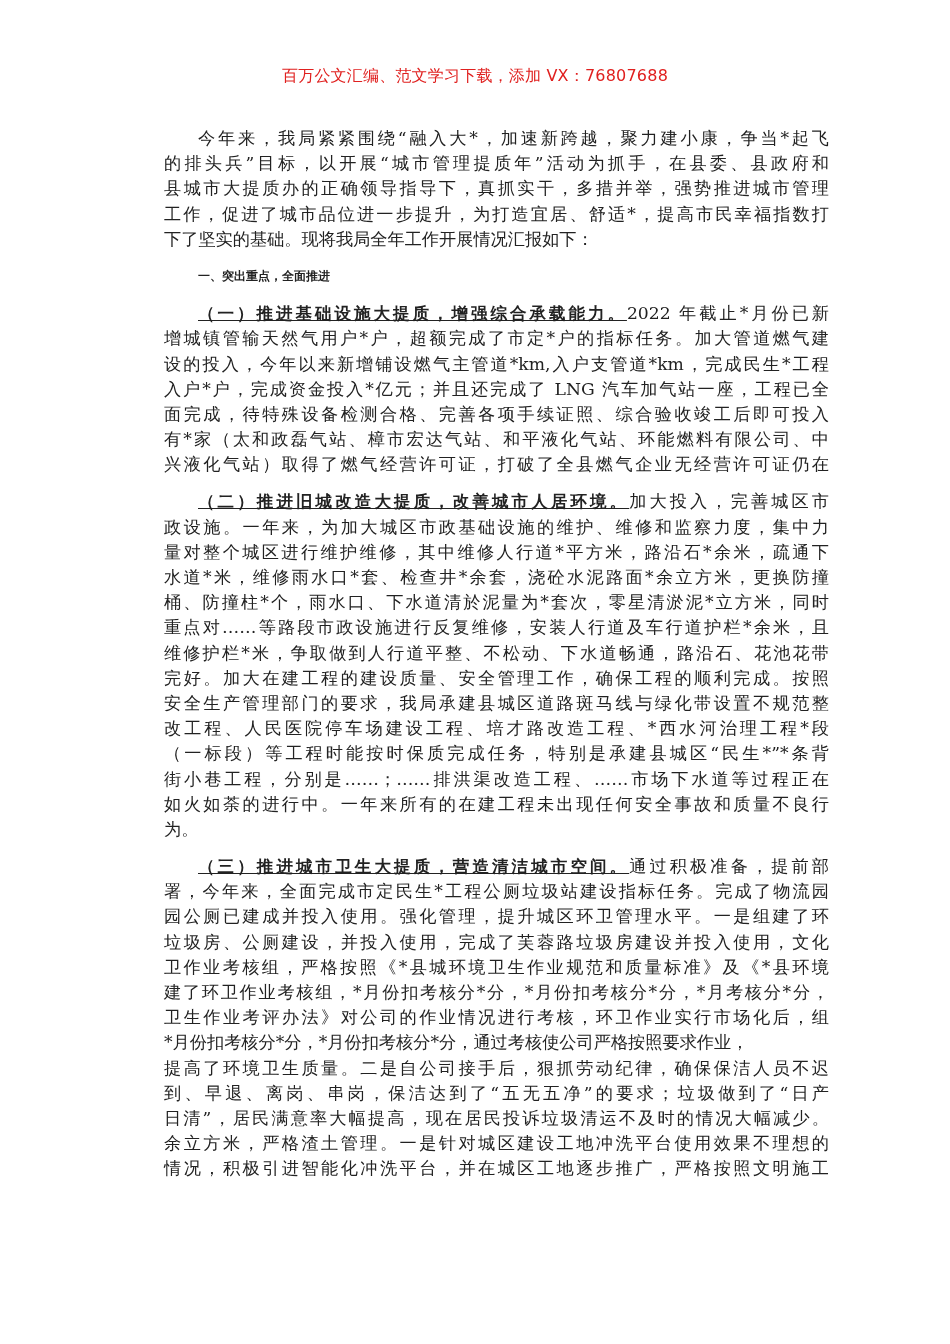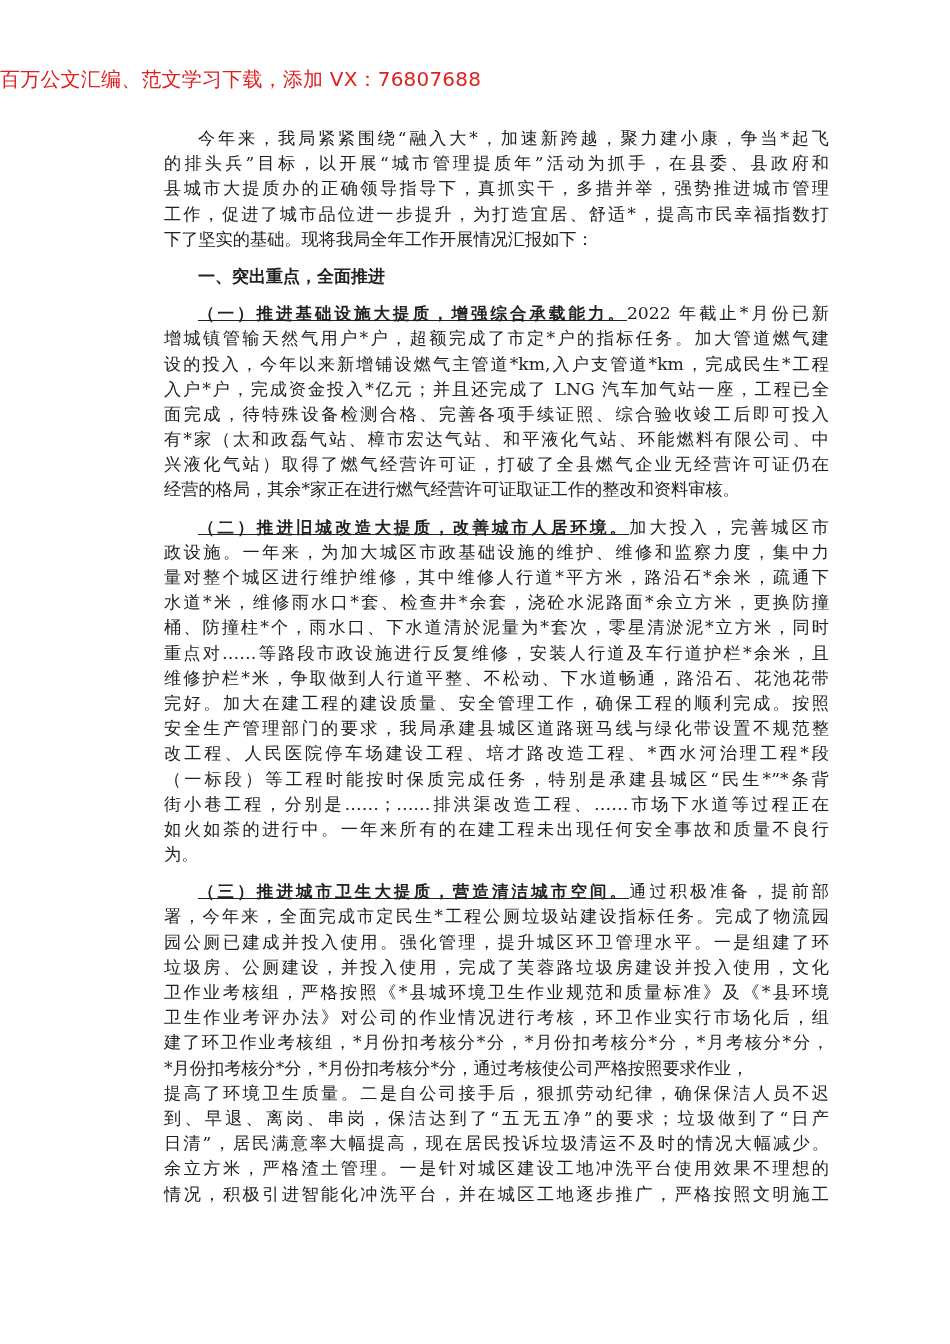--- a/index.html
+++ b/index.html
@@ -1,28 +1,28 @@
 <!DOCTYPE html>
 <html><head>
 <meta charset="utf-8">
 <style>
   html, body { margin: 0; padding: 0; background: #ffffff; }
   body { width: 950px; height: 1344px; position: relative; overflow: hidden; }
   .header {
-    position: absolute; top: 66px; left: 0; width: 950px; text-align: left;
-    color: #e0201f; font-family: "DejaVu Sans", sans-serif; font-size: 20px; letter-spacing: 0.2px;
+    position: absolute; top: 66px; left: 0; width: 950px; text-align: center;
+    color: #e0201f; font-family: "DejaVu Sans", sans-serif; font-size: 16px; letter-spacing: 0.2px;
   }
   .page {
     position: absolute; top: 126px; left: 145px; width: 665px;
     font-family: "DejaVu Serif", serif; font-size: 17.2px; color: #222; margin-left: 19px;
   }
   .line { height: 25.2px; line-height: 25.2px; white-space: nowrap; text-align: justify; text-align-last: justify; }
   .line.last { text-align-last: left; }
   .indent { padding-left: 34px; }
-  .heading1 { font-family: "DejaVu Sans", sans-serif; font-weight: bold; font-size: 17px; text-align-last: left; }
+  .heading1 { font-family: "DejaVu Sans", sans-serif; font-weight: bold; font-size: 12px; text-align-last: left; }
   .b { font-family: "DejaVu Sans", sans-serif; font-weight: bold; font-size: 16.5px; text-decoration: underline; }
   .gap { height: 12px; }
 </style>
 </head>
 <body>
 
 <div class="header">百万公文汇编、范文学习下载，添加 VX：76807688</div>
 
 <div class="page">
 
@@ -39,21 +39,20 @@
   <div class="gap"></div>
 
   <div>
     <div class="line indent"><span class="b">（一）推进基础设施大提质，增强综合承载能力。</span><span>2022 年截止*月份已新</span></div>
     <div class="line">增城镇管输天然气用户*户，超额完成了市定*户的指标任务。加大管道燃气建</div>
     <div class="line">设的投入，今年以来新增铺设燃气主管道*km,入户支管道*km，完成民生*工程</div>
     <div class="line">入户*户，完成资金投入*亿元；并且还完成了 LNG 汽车加气站一座，工程已全</div>
     <div class="line">面完成，待特殊设备检测合格、完善各项手续证照、综合验收竣工后即可投入</div>
     <div class="line">有*家（太和政磊气站、樟市宏达气站、和平液化气站、环能燃料有限公司、中</div>
     <div class="line">兴液化气站）取得了燃气经营许可证，打破了全县燃气企业无经营许可证仍在</div>
-    <div class="line last">经营的格局，其余*家正在进行燃气经营许可证取证工作的整改和资料审核。</div>
   </div>
   <div class="gap"></div>
 
   <div>
     <div class="line indent"><span class="b">（二）推进旧城改造大提质，改善城市人居环境。</span><span>加大投入，完善城区市</span></div>
     <div class="line">政设施。一年来，为加大城区市政基础设施的维护、维修和监察力度，集中力</div>
     <div class="line">量对整个城区进行维护维修，其中维修人行道*平方米，路沿石*余米，疏通下</div>
     <div class="line">水道*米，维修雨水口*套、检查井*余套，浇砼水泥路面*余立方米，更换防撞</div>
     <div class="line">桶、防撞柱*个，雨水口、下水道清於泥量为*套次，零星清淤泥*立方米，同时</div>
     <div class="line">重点对……等路段市政设施进行反复维修，安装人行道及车行道护栏*余米，且</div>
@@ -67,22 +66,22 @@
     <div class="line last">为。</div>
   </div>
   <div class="gap"></div>
 
   <div>
     <div class="line indent"><span class="b">（三）推进城市卫生大提质，营造清洁城市空间。</span><span>通过积极准备，提前部</span></div>
     <div class="line">署，今年来，全面完成市定民生*工程公厕垃圾站建设指标任务。完成了物流园</div>
     <div class="line">园公厕已建成并投入使用。强化管理，提升城区环卫管理水平。一是组建了环</div>
     <div class="line">垃圾房、公厕建设，并投入使用，完成了芙蓉路垃圾房建设并投入使用，文化</div>
     <div class="line">卫作业考核组，严格按照《*县城环境卫生作业规范和质量标准》及《*县环境</div>
+    <div class="line">建了环卫作业考核组，*月份扣考核分*分，*月份扣考核分*分，*月考核分*分，</div>
     <div class="line">卫生作业考评办法》对公司的作业情况进行考核，环卫作业实行市场化后，组</div>
-    <div class="line">建了环卫作业考核组，*月份扣考核分*分，*月份扣考核分*分，*月考核分*分，</div>
     <div class="line last">*月份扣考核分*分，*月份扣考核分*分，通过考核使公司严格按照要求作业，</div>
     <div class="line">提高了环境卫生质量。二是自公司接手后，狠抓劳动纪律，确保保洁人员不迟</div>
     <div class="line">到、早退、离岗、串岗，保洁达到了“五无五净”的要求；垃圾做到了“日产</div>
     <div class="line">日清”，居民满意率大幅提高，现在居民投诉垃圾清运不及时的情况大幅减少。</div>
     <div class="line">余立方米，严格渣土管理。一是针对城区建设工地冲洗平台使用效果不理想的</div>
     <div class="line">情况，积极引进智能化冲洗平台，并在城区工地逐步推广，严格按照文明施工</div>
   </div>
 </div>
 
 </body></html>

